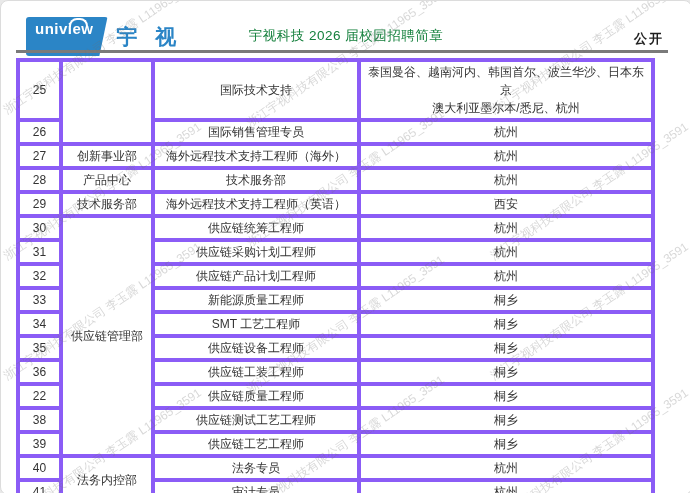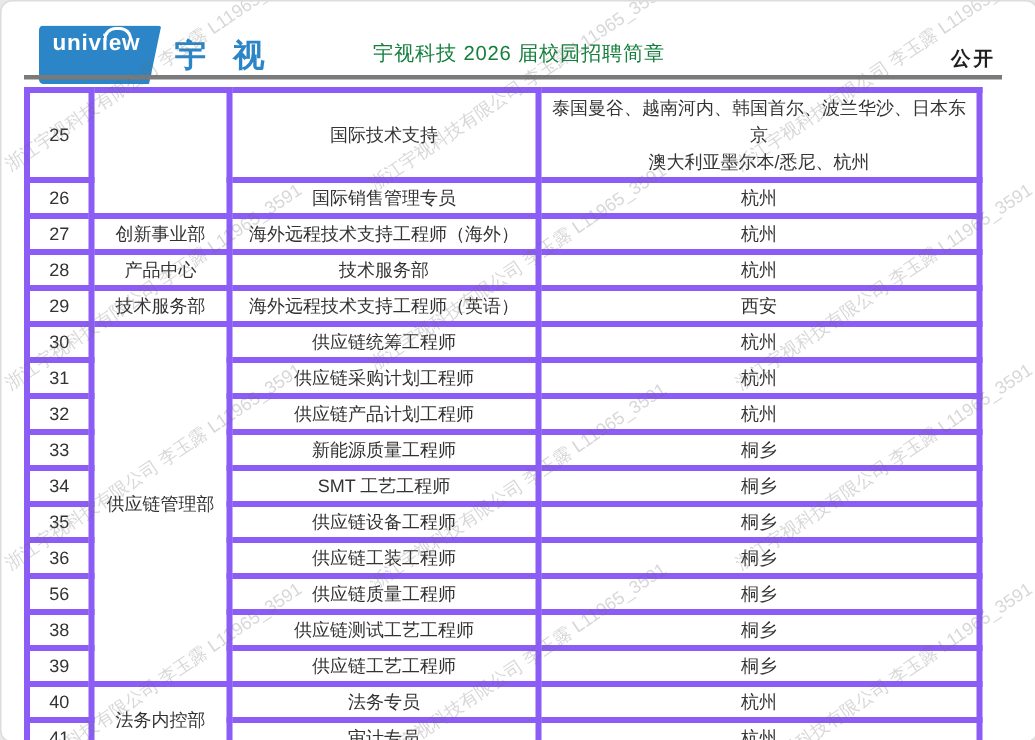--- a/index.html
+++ b/index.html
@@ -135,21 +135,21 @@
         <td>35</td>
         <td>供应链设备工程师</td>
         <td class="loc">桐乡</td>
       </tr>
       <tr>
         <td>36</td>
         <td>供应链工装工程师</td>
         <td class="loc">桐乡</td>
       </tr>
       <tr>
-        <td>56</td>
+        <td>22</td>
         <td>供应链质量工程师</td>
         <td class="loc">桐乡</td>
       </tr>
       <tr>
         <td>38</td>
         <td>供应链测试工艺工程师</td>
         <td class="loc">桐乡</td>
       </tr>
       <tr>
         <td>39</td>

